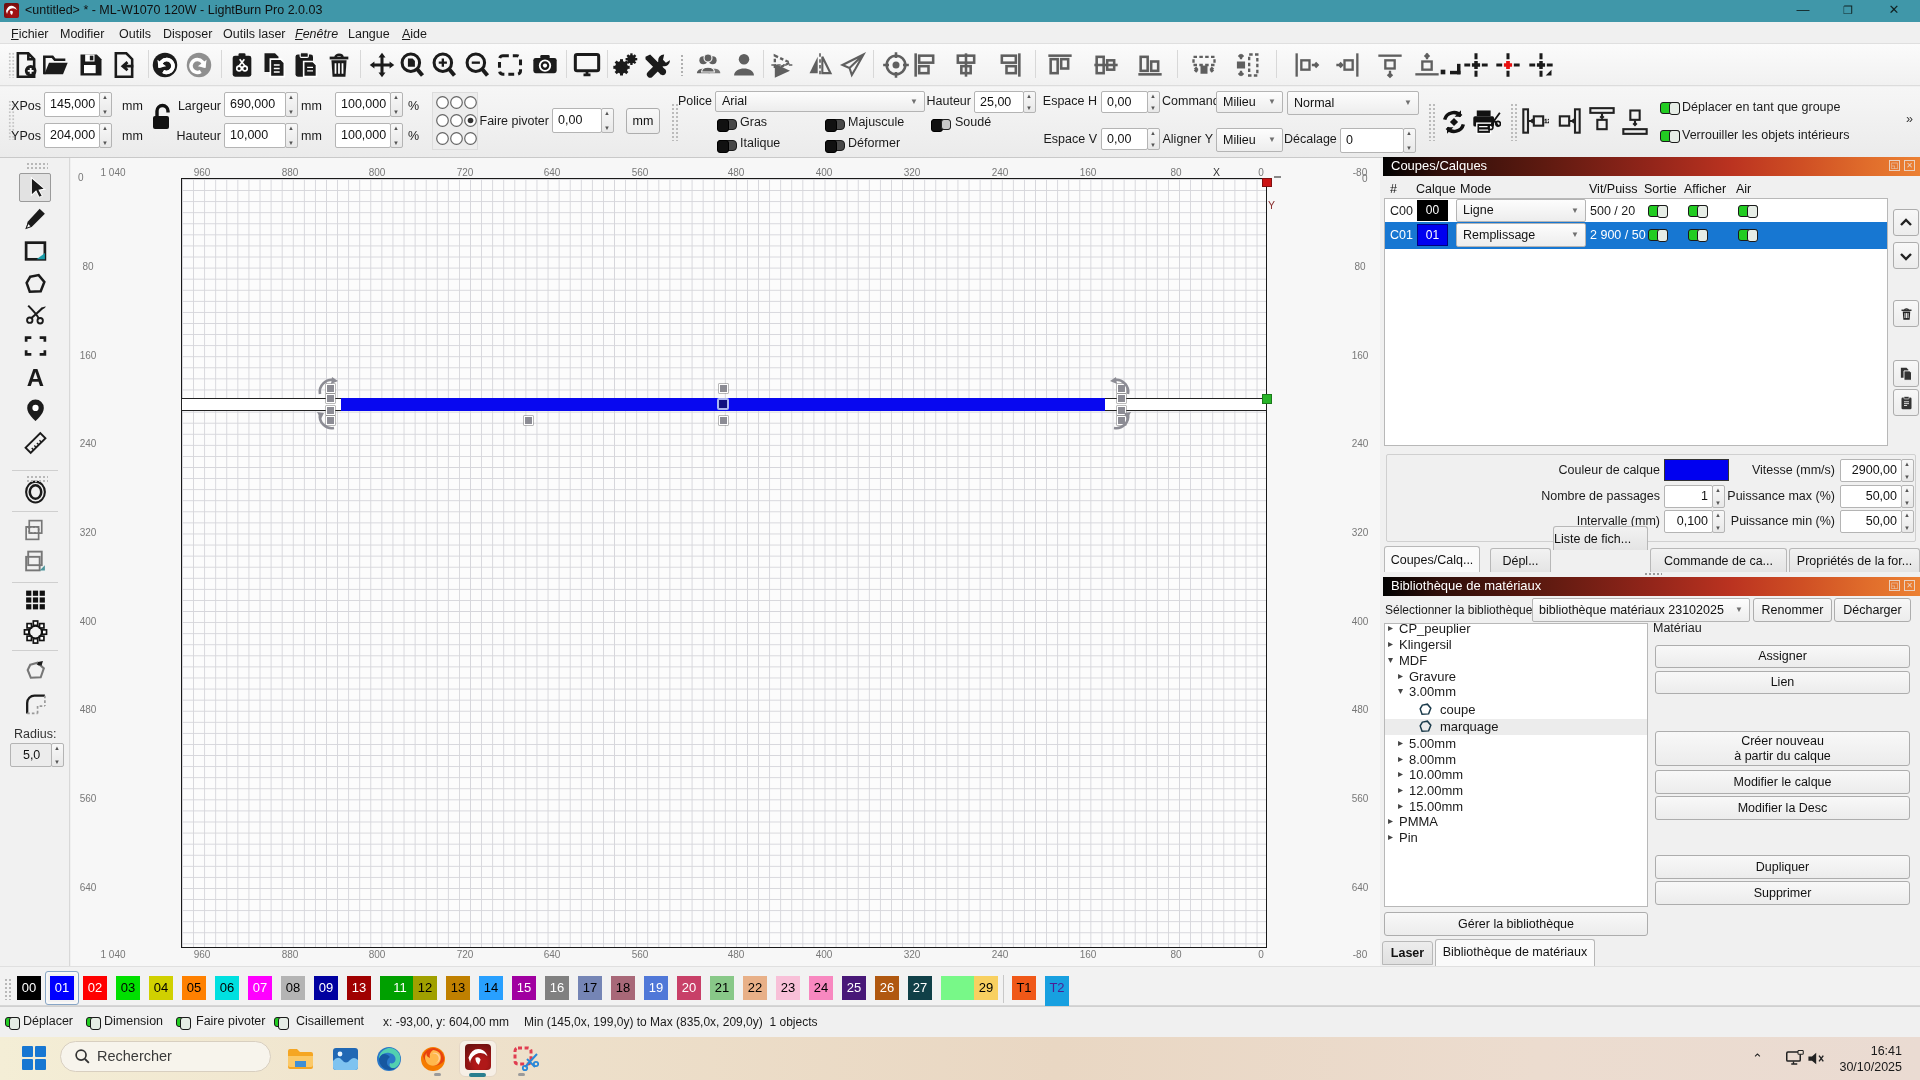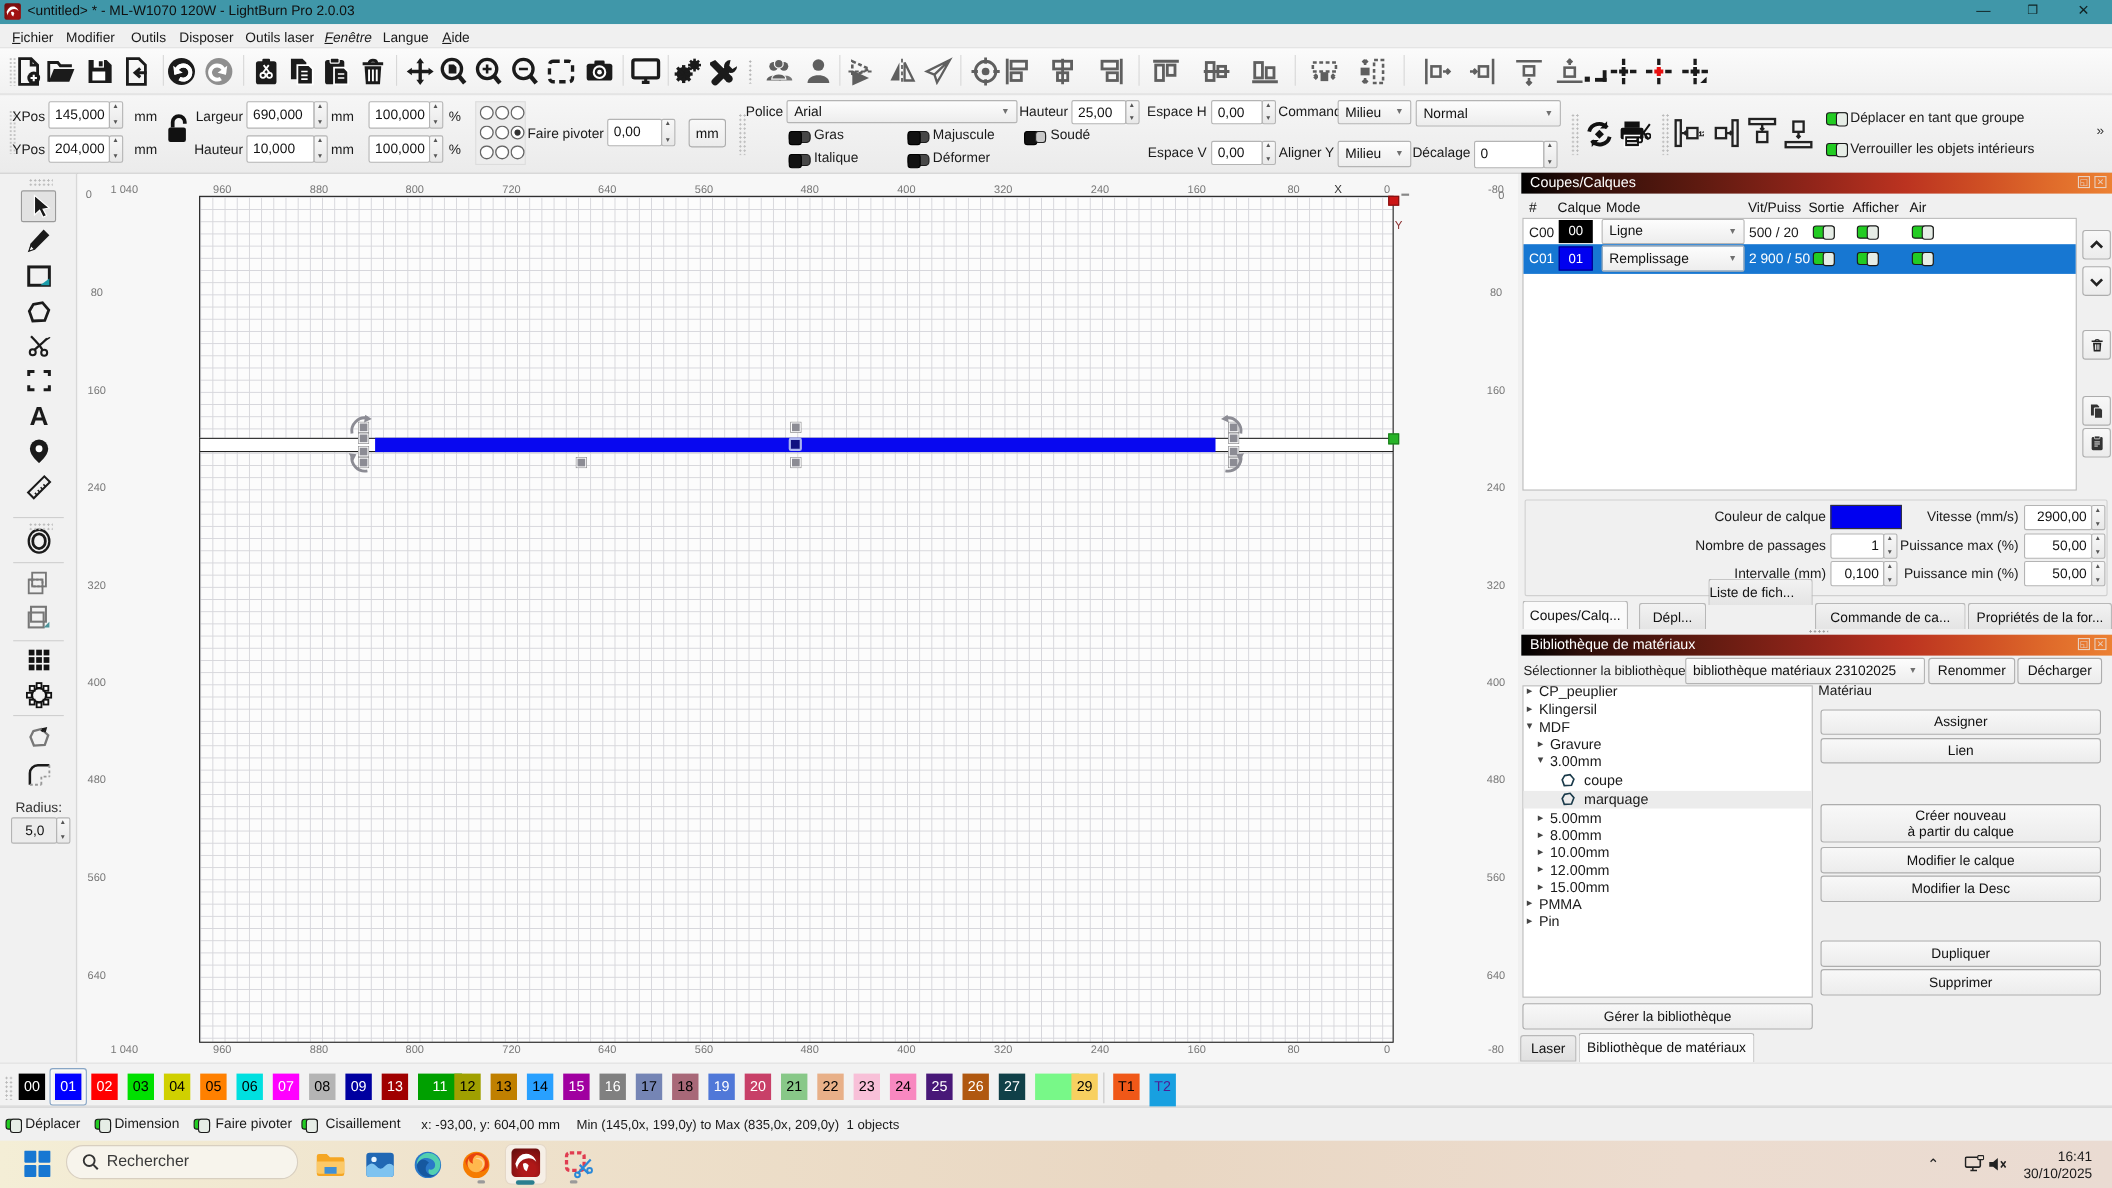--- a/index.html
+++ b/index.html
@@ -779,21 +779,21 @@
 <div class="lbl" style="left:1399px;top:830px;font-size:13px;">Pin</div>
 <div class="lbl" style="left:1653px;top:621px;">Matériau</div>
 <div class="btn" style="left:1655px;top:645px;width:255px;height:23px;line-height:21px;">Assigner</div>
 <div class="btn" style="left:1655px;top:671px;width:255px;height:23px;line-height:21px;">Lien</div>
 <div class="btn" style="left:1655px;top:731px;width:255px;height:35px;line-height:15px;padding-top:2px;">Créer nouveau<br>à partir du calque</div>
 <div class="btn" style="left:1655px;top:770px;width:255px;height:24px;line-height:22px;">Modifier le calque</div>
 <div class="btn" style="left:1655px;top:796px;width:255px;height:24px;line-height:22px;">Modifier la Desc</div>
 <div class="btn" style="left:1655px;top:855px;width:255px;height:24px;line-height:22px;">Dupliquer</div>
 <div class="btn" style="left:1655px;top:881px;width:255px;height:24px;line-height:22px;">Supprimer</div>
 <div class="btn" style="left:1384px;top:912px;width:264px;height:24px;line-height:22px;">Gérer la bibliothèque</div>
-<div class="abs" style="left:1382px;top:941px;width:51px;height:24px;background:linear-gradient(#ededed,#e0e0e0);border:1px solid #b8b8b8;border-radius:3px 3px 0 0;font-size:12.5px;text-align:center;line-height:23px;color:#111;">Laser</div>
+<div class="abs" style="left:1382px;top:941px;width:51px;height:24px;background:linear-gradient(#ededed,#e0e0e0);border:1px solid #b8b8b8;border-radius:3px 3px 0 0;font-size:12.5px;text-align:center;line-height:23px;color:#111;font-weight:bold;">Laser</div>
 <div class="abs" style="left:1435px;top:939px;width:160px;height:27px;background:#fafafa;border:1px solid #b8b8b8;border-bottom:none;border-radius:3px 3px 0 0;font-size:12.5px;text-align:center;line-height:25px;color:#111;">Bibliothèque de matériaux</div>
 
 <div class="abs" style="left:0;top:966px;width:1920px;height:40px;background:#f2f2f2;border-top:1px solid #e0e0e0;border-bottom:1px solid #d6d6d6;"></div>
 <div class="abs" style="left:4px;top:978px;width:8px;height:22px;background-image:radial-gradient(#b8b8b8 1px,transparent 1px);background-size:4px 4px;"></div>
 <div class="abs" style="left:17px;top:976px;width:24px;height:24px;background:#000000;color:#fff;font-size:13px;text-align:center;line-height:24px;">00</div>
 <div class="abs" style="left:50px;top:976px;width:24px;height:24px;background:#0000ff;color:#fff;font-size:13px;text-align:center;line-height:24px;">01</div>
 <div class="abs" style="left:83px;top:976px;width:24px;height:24px;background:#ff0000;color:#fff;font-size:13px;text-align:center;line-height:24px;">02</div>
 <div class="abs" style="left:116px;top:976px;width:24px;height:24px;background:#00e000;color:#000;font-size:13px;text-align:center;line-height:24px;">03</div>
 <div class="abs" style="left:149px;top:976px;width:24px;height:24px;background:#d0d000;color:#000;font-size:13px;text-align:center;line-height:24px;">04</div>
 <div class="abs" style="left:182px;top:976px;width:24px;height:24px;background:#ff8000;color:#000;font-size:13px;text-align:center;line-height:24px;">05</div>

